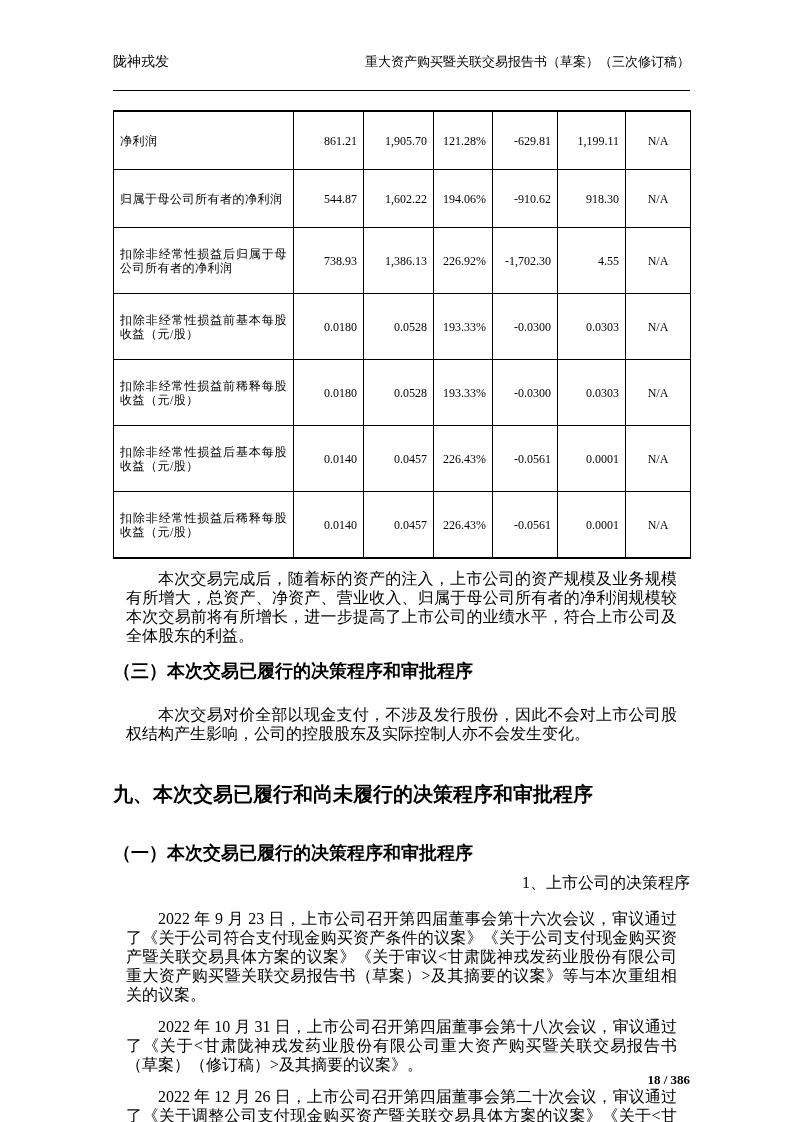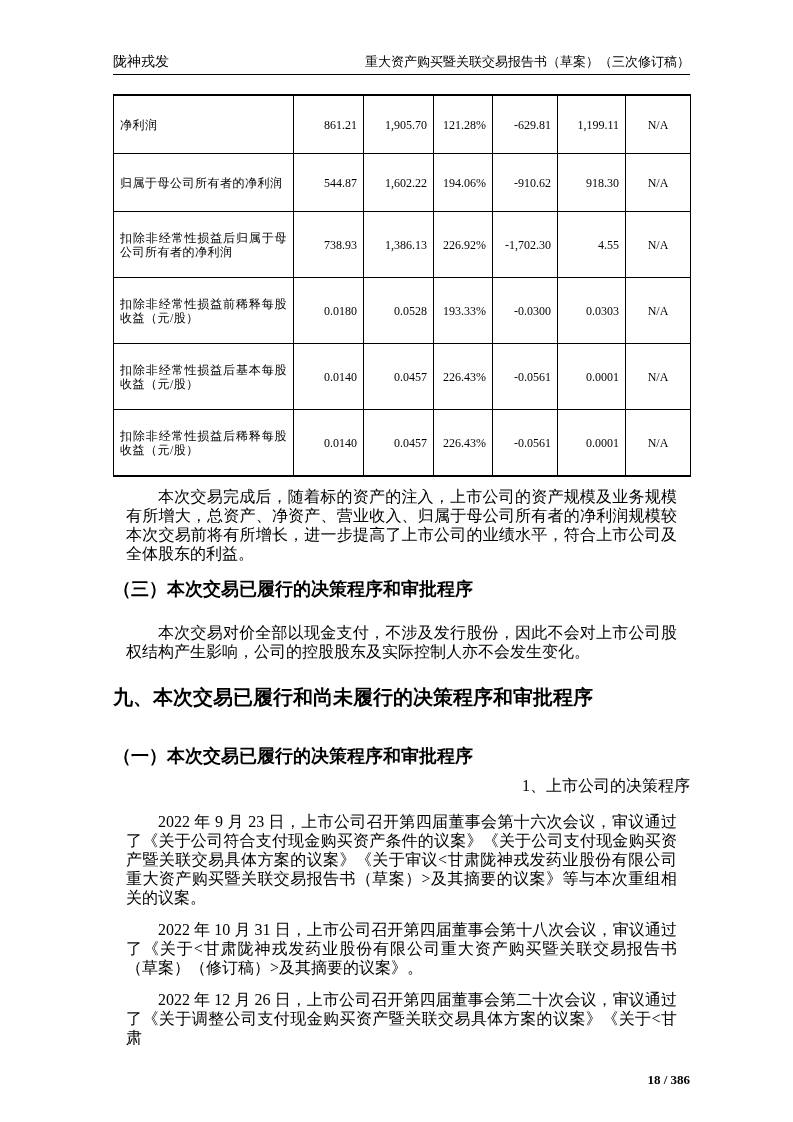--- a/index.html
+++ b/index.html
@@ -18,21 +18,21 @@
     top: 0;
     width: 577px;
   }
   
   .page-header {
     margin-top: 53px;
     display: flex;
     justify-content: space-between;
     align-items: flex-end;
     border-bottom: 1px solid #000;
-    padding-bottom: 4px;
+    padding-bottom: 20px;
   }
   .page-header .hleft  { font-size: 14px; line-height: 17px; }
   .page-header .hright { font-size: 13px; line-height: 17px; }
   
   table.fin {
     margin-top: 19px;
     width: 577px;
     border-collapse: collapse;
     border-top: 2px solid #000;
     border-bottom: 2px solid #000;
@@ -57,21 +57,21 @@
     line-height: 19px;
     text-align: justify;
     text-indent: 2em;
     margin: 13px;
   }
   .h-big {
     font-family: "Liberation Sans", "DejaVu Sans", sans-serif;
     font-weight: bold;
     font-size: 20px;
     line-height: 30px;
-    margin: 21px 0 0 0;
+    margin: 36px 0 0 0;
   }
   .h-sub {
     font-family: "Liberation Sans", "DejaVu Sans", sans-serif;
     font-weight: bold;
     font-size: 18px;
     line-height: 27px;
     margin: 0;
   }
   .h-equity   { margin-top: 13px; }
   .h-one      { margin-top: 31px; }
@@ -140,20 +140,29 @@
         <tr class="double">
           <td class="label">扣除非经常性损益后归属于母公司所有者的净利润</td>
           <td class="num">738.93</td>
           <td class="num">1,386.13</td>
           <td class="num">226.92%</td>
           <td class="num">-1,702.30</td>
           <td class="num">4.55</td>
           <td class="na">N/A</td>
         </tr>
         <tr class="double">
+          <td class="label">扣除非经常性损益前基本每股收益（元/股）</td>
+          <td class="num">0.0180</td>
+          <td class="num">0.0528</td>
+          <td class="num">193.33%</td>
+          <td class="num">-0.0300</td>
+          <td class="num">0.0303</td>
+          <td class="na">N/A</td>
+        </tr>
+        <tr class="double">
           <td class="label">扣除非经常性损益前稀释每股收益（元/股）</td>
           <td class="num">0.0180</td>
           <td class="num">0.0528</td>
           <td class="num">193.33%</td>
           <td class="num">-0.0300</td>
           <td class="num">0.0303</td>
           <td class="na">N/A</td>
         </tr>
         <tr class="double">
           <td class="label">扣除非经常性损益后基本每股收益（元/股）</td>

